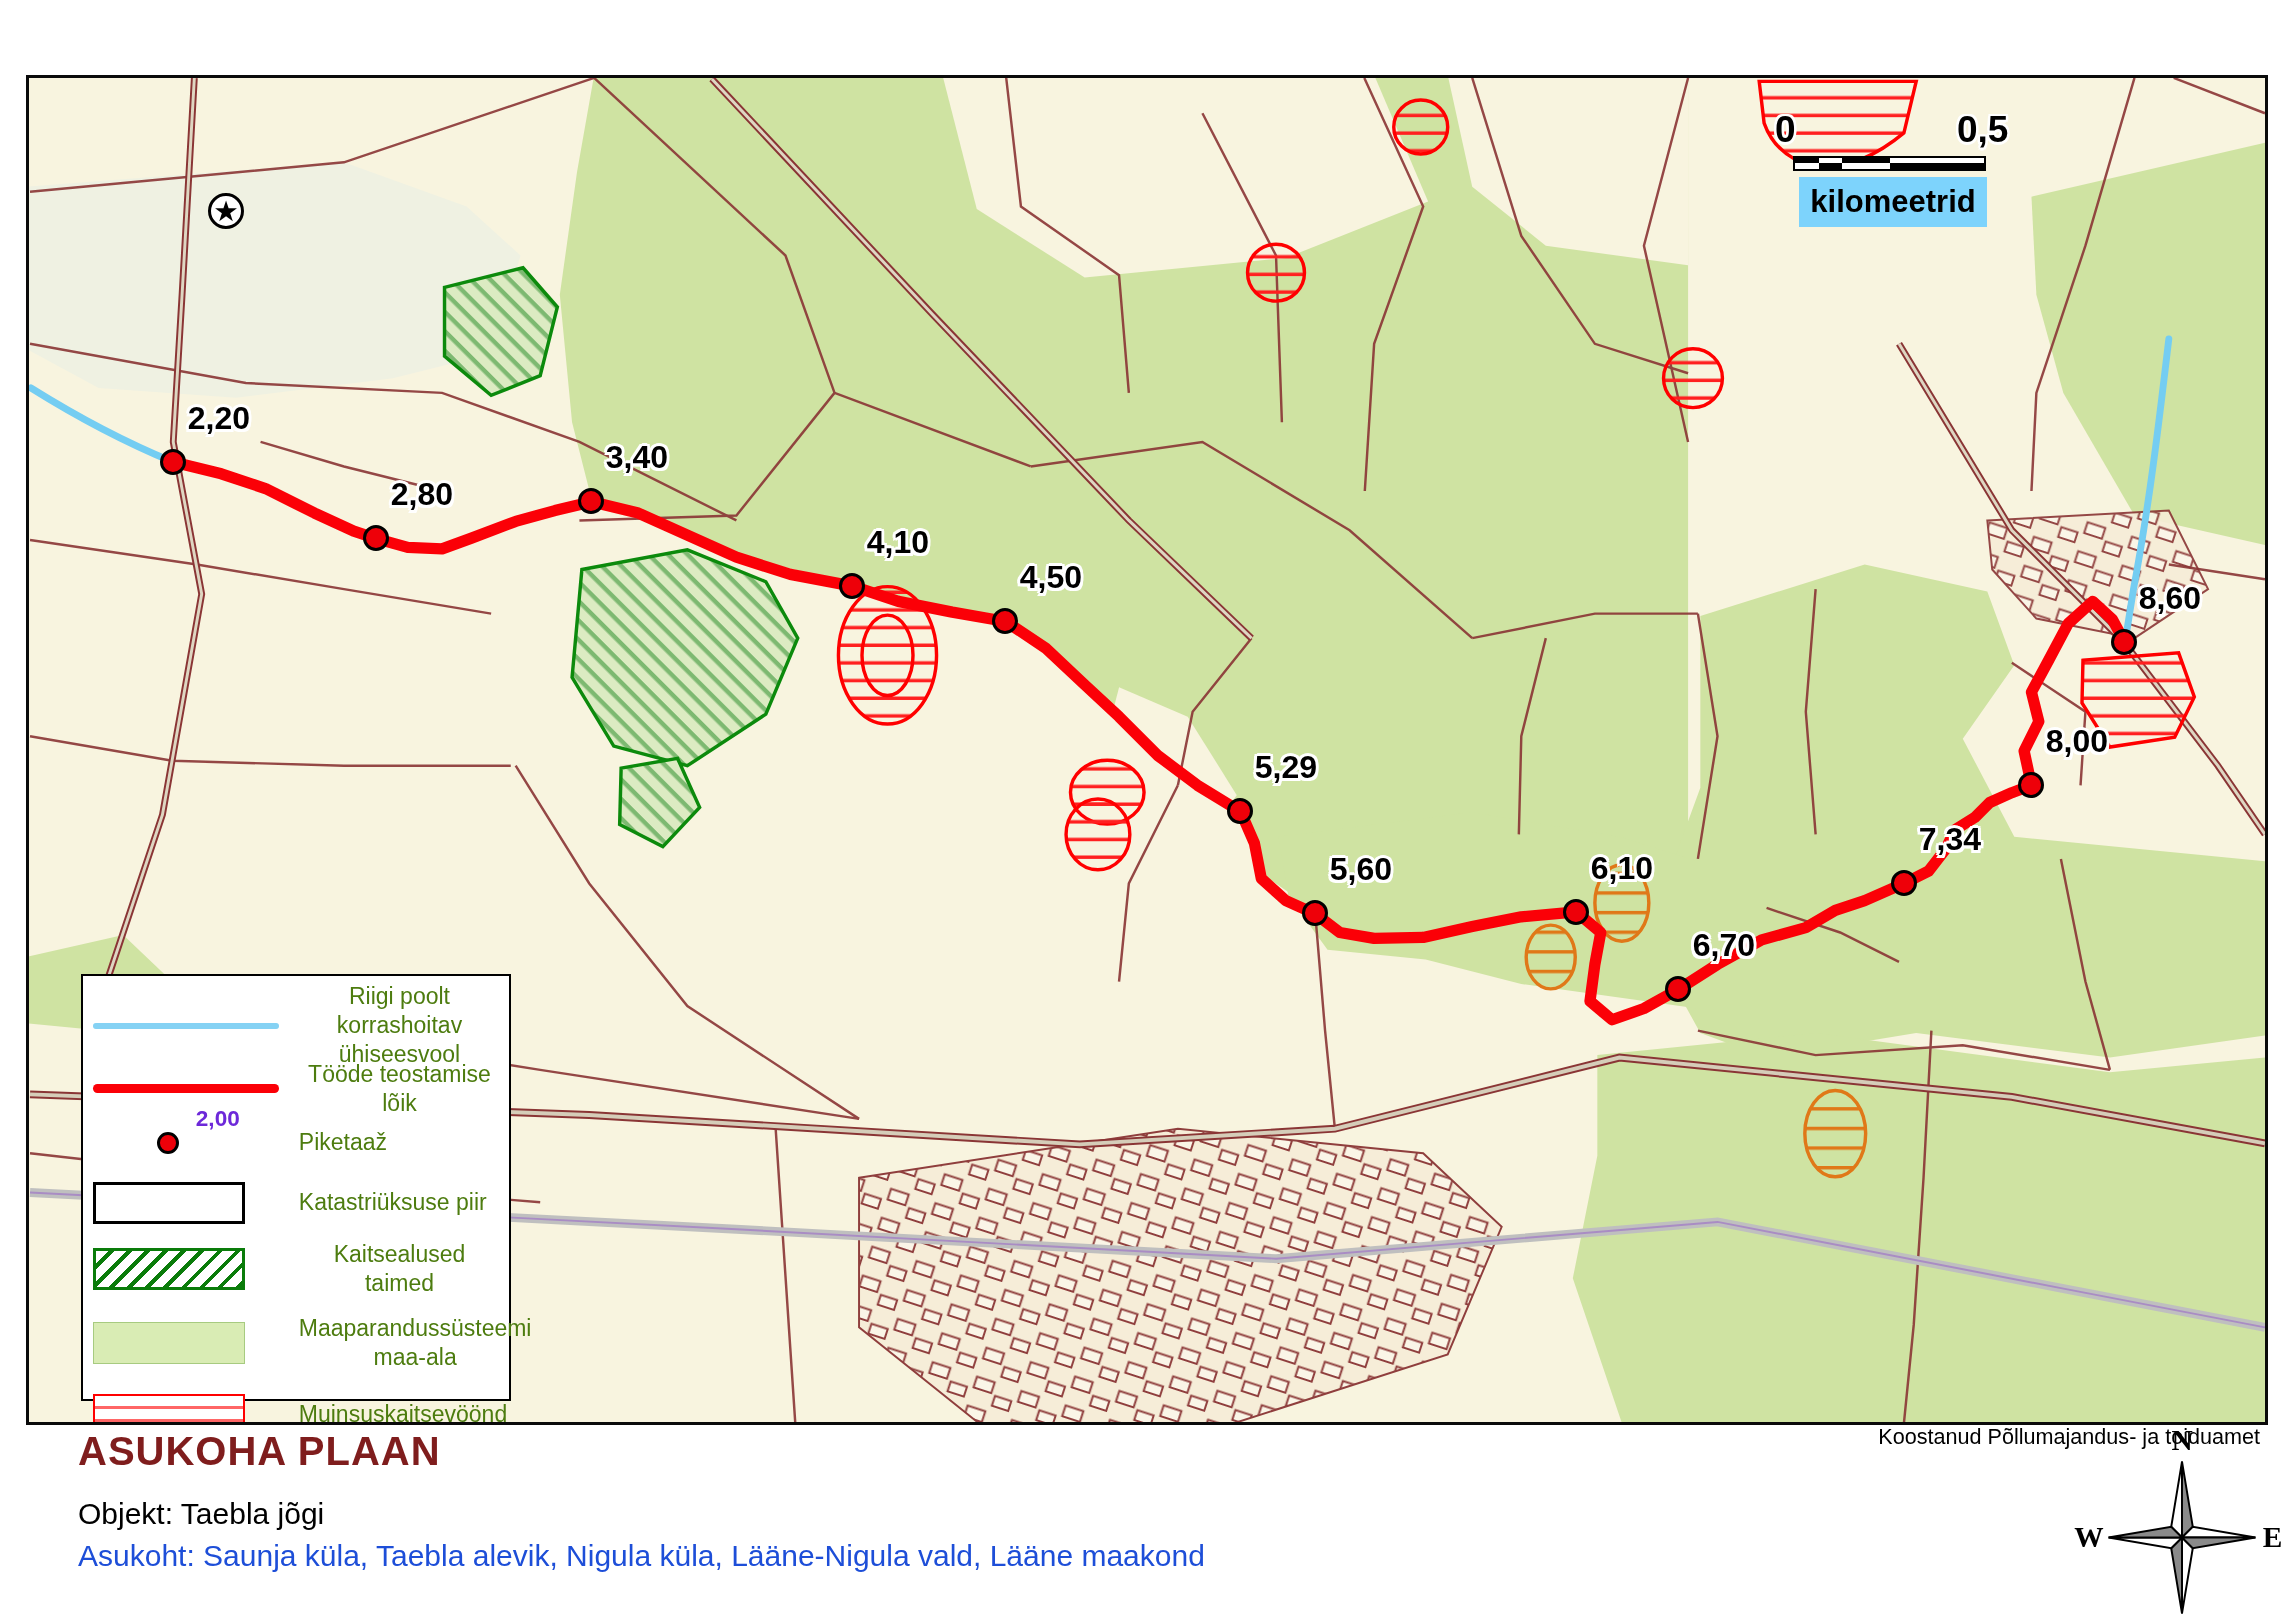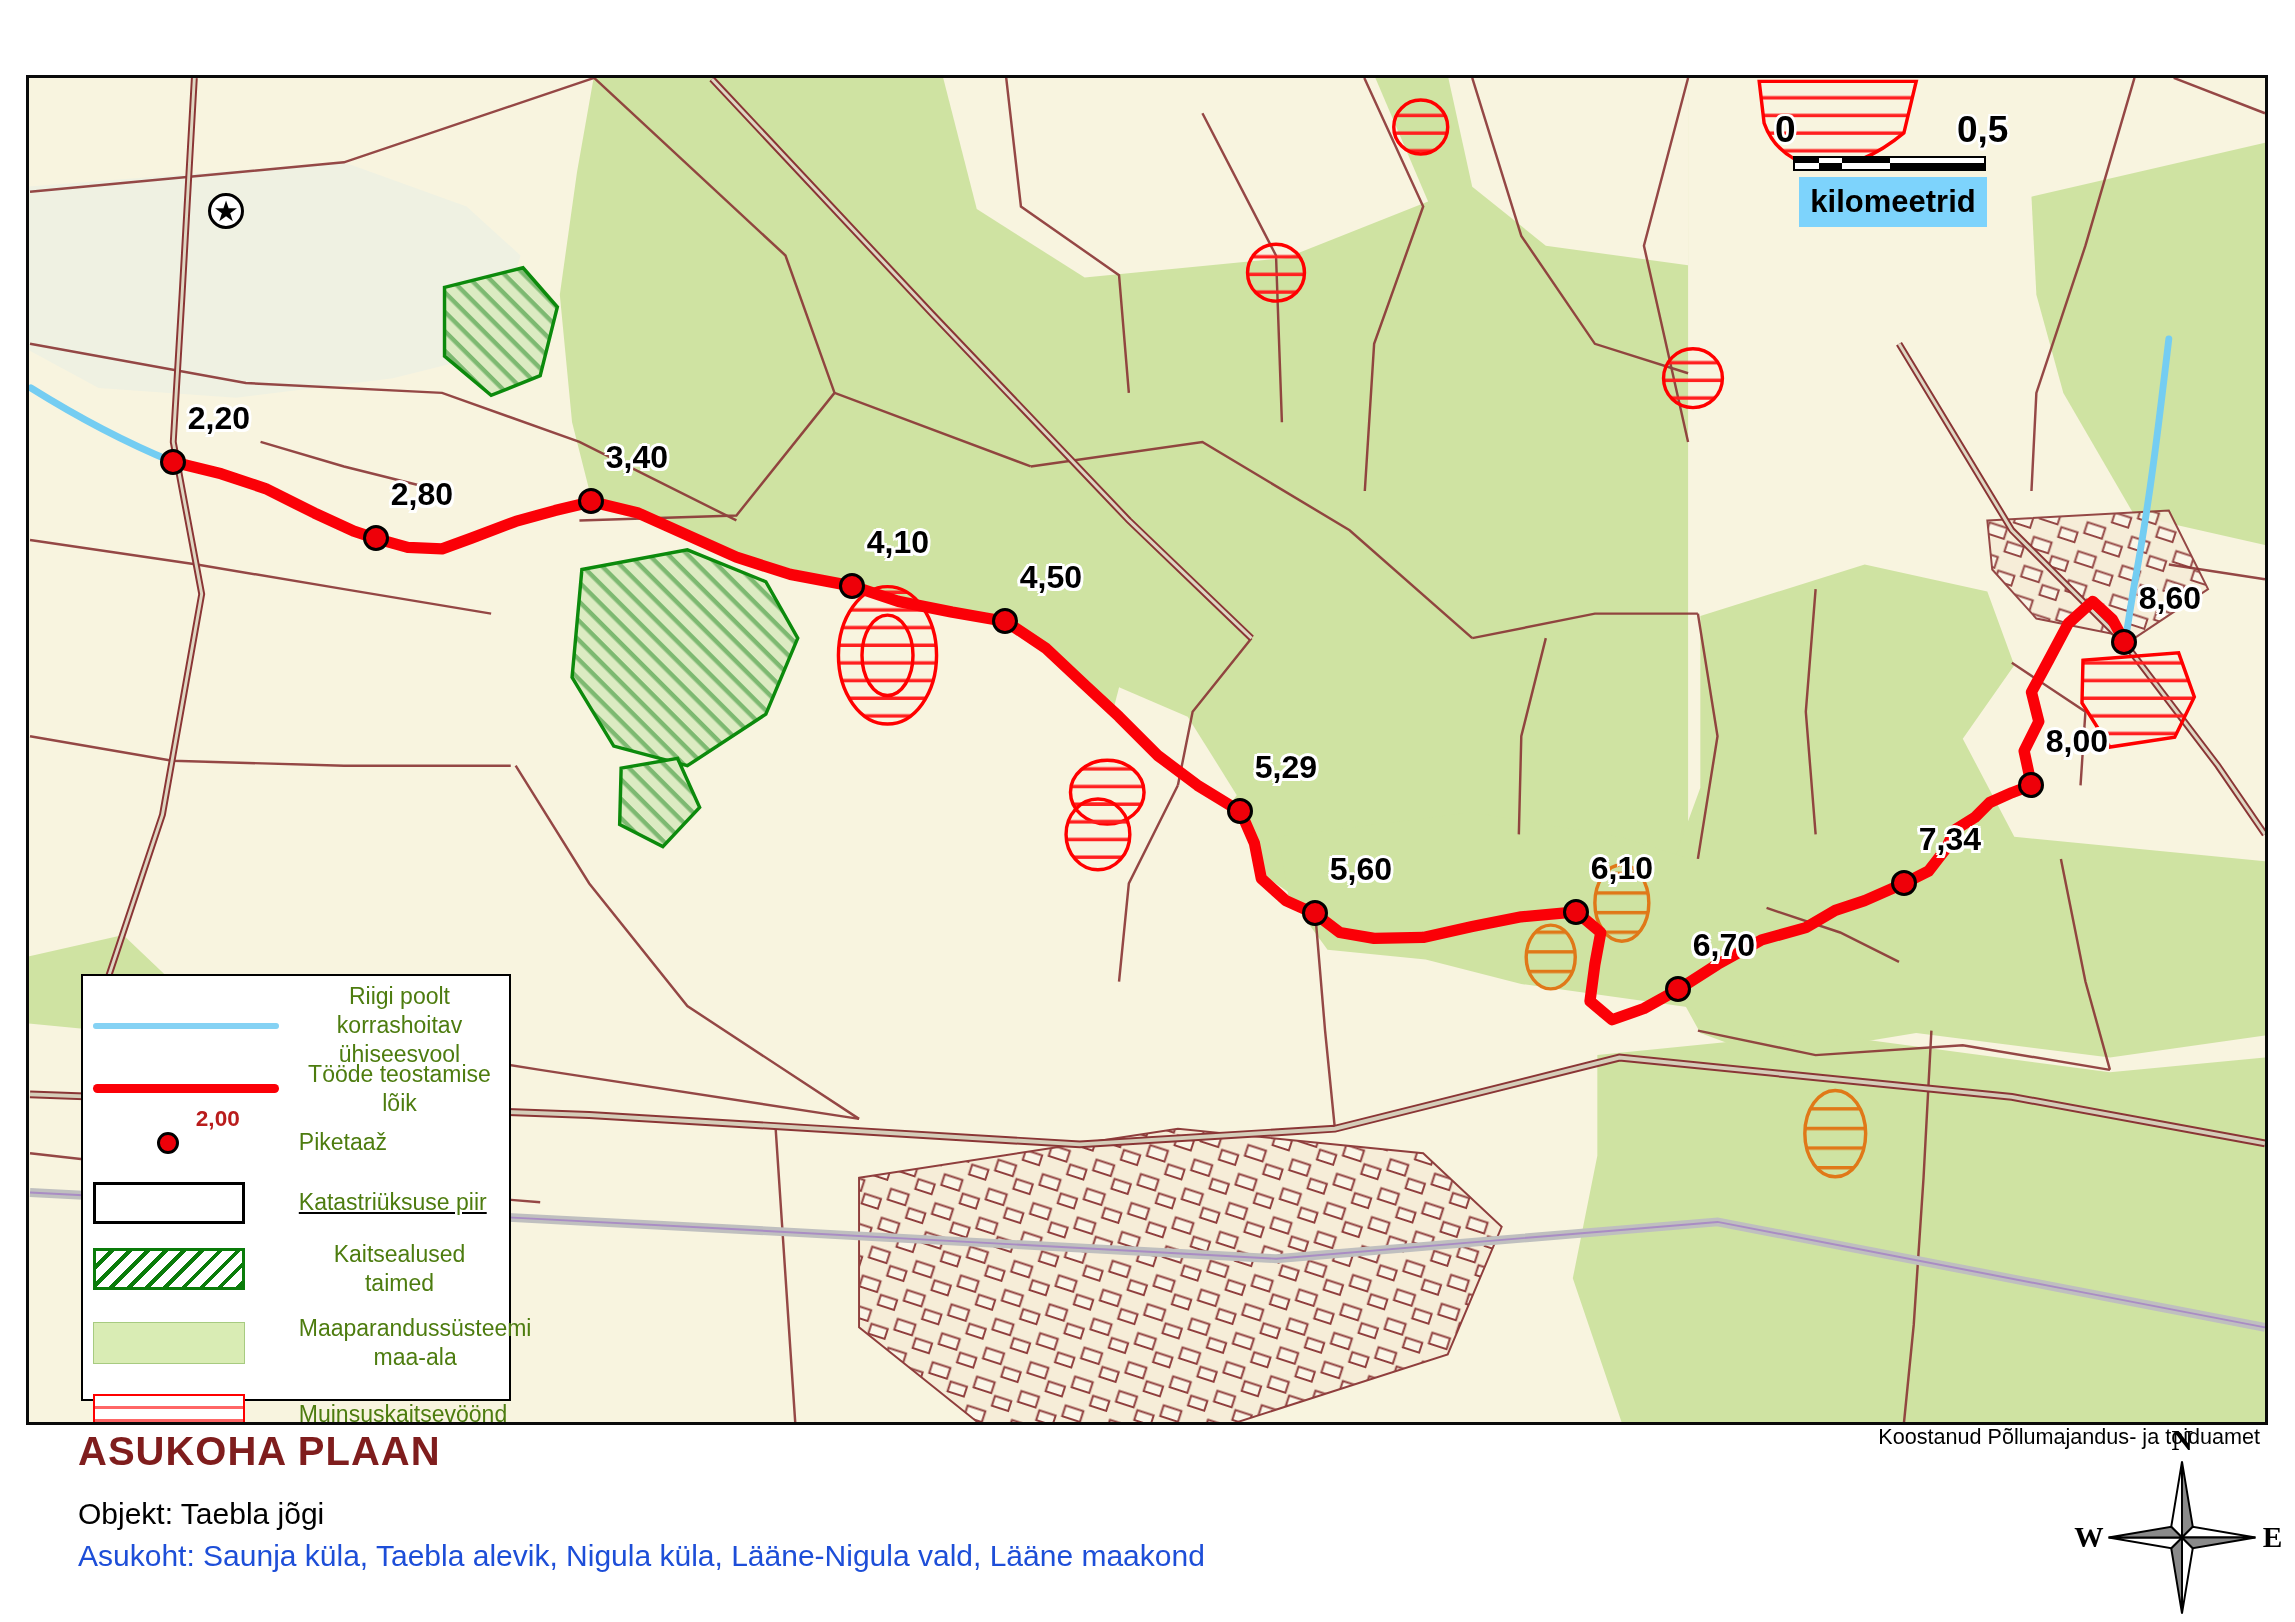--- a/index.html
+++ b/index.html
@@ -49,29 +49,29 @@
           z-index:31;display:flex;align-items:center;justify-content:center;}
   #sb-unitbox span{font-size:31px;font-weight:bold;color:#000;}
 
   
   #legend{position:absolute;left:81px;top:974px;width:430px;height:427px;background:#fff;
           border:2.9px solid #000;box-sizing:border-box;z-index:32;padding:12.8px 8.8px 4.9px 9.8px;}
   .lg-row{display:flex;align-items:center;}
   .lg-swatch{width:206px;flex:0 0 206px;position:relative;display:flex;
              align-items:center;justify-content:flex-start;}
   .lg-text{font-size:23px;color:#4d7c0f;line-height:29px;text-align:center;}
-  .swatch-badge{position:absolute;left:103px;top:-25.5px;font-size:22.6px;font-weight:bold;color:#b91c1c;}
+  .swatch-badge{position:absolute;left:103px;top:-25.5px;font-size:22.6px;font-weight:bold;color:#6d28d9;}
   .lg-row.swatch-blue-line{height:74px;}
   .lg-row.swatch-blue-line .swatch-shape{width:186px;height:6.4px;background:#85d2f4;border-radius:2.9px;}
   .lg-row.swatch-red-line{height:52px;}
   .lg-row.swatch-red-line .swatch-shape{width:186px;height:8.8px;background:#fb0007;border-radius:4.4px;}
   .lg-row.swatch-piketaaz{height:56px;}
   .lg-row.swatch-piketaaz .swatch-shape{width:22.6px;height:22.6px;margin-left:64px;background:#ee0009;
         border:3.4px solid #000;border-radius:50%;box-sizing:border-box;}
-  .lg-row.swatch-cadastre{height:64px;text-decoration:underline;}
+  .lg-row.swatch-cadastre{height:64px;}
   .lg-row.swatch-cadastre .swatch-shape{width:152px;height:42px;background:#fff;border:3.4px solid #000;
         box-sizing:border-box;}
   .lg-row.swatch-green{height:78px;}
   .lg-row.swatch-green .swatch-shape{width:152px;height:42px;background:#d9ecb4;border:1.5px solid #a7cb80;
         box-sizing:border-box;}
   .lg-row.swatch-hatch-green{height:69px;}
   .lg-row.swatch-hatch-green .swatch-shape{width:152px;height:42px;border:3.4px solid #0a7c0a;box-sizing:border-box;
         background:repeating-linear-gradient(135deg,#fff 0 8.8px,#0a7c0a 8.8px 12.8px);}
   .lg-row.swatch-hatch-red{height:66px;}
   .lg-row.swatch-hatch-red .swatch-shape{width:152px;height:42px;border:2.9px solid #f00;box-sizing:border-box;

